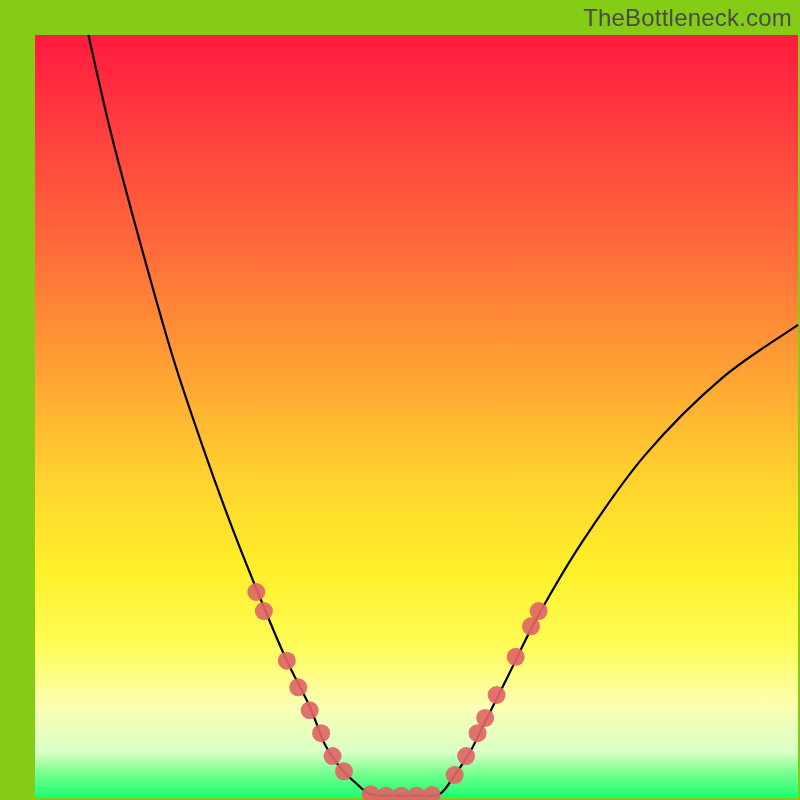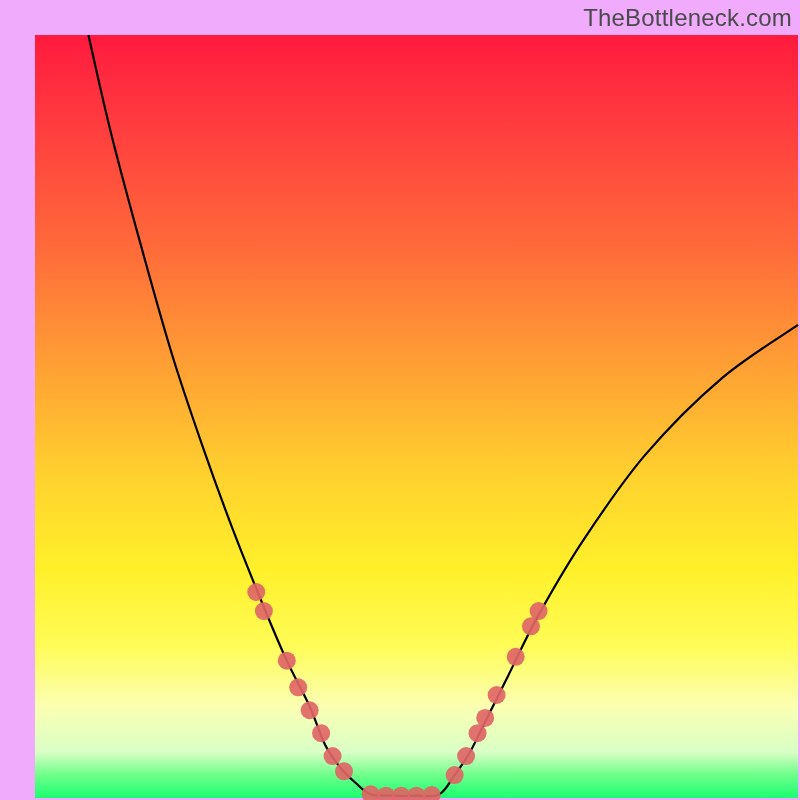--- a/index.html
+++ b/index.html
@@ -10,21 +10,21 @@
     overflow: hidden;
     background: #000;
     font-family: Arial, Helvetica, sans-serif;
   }
   .frame {
     position: absolute;
     left: 0;
     top: 0;
     width: 800px;
     height: 800px;
-    background: #f0abfc;
+    background: #84cc16;
     text-align: center;
   }
   .plot-area {
     position: absolute;
     left: 35px;
     top: 35px;
     width: 763px;
     height: 763px;
     
     background: linear-gradient(

